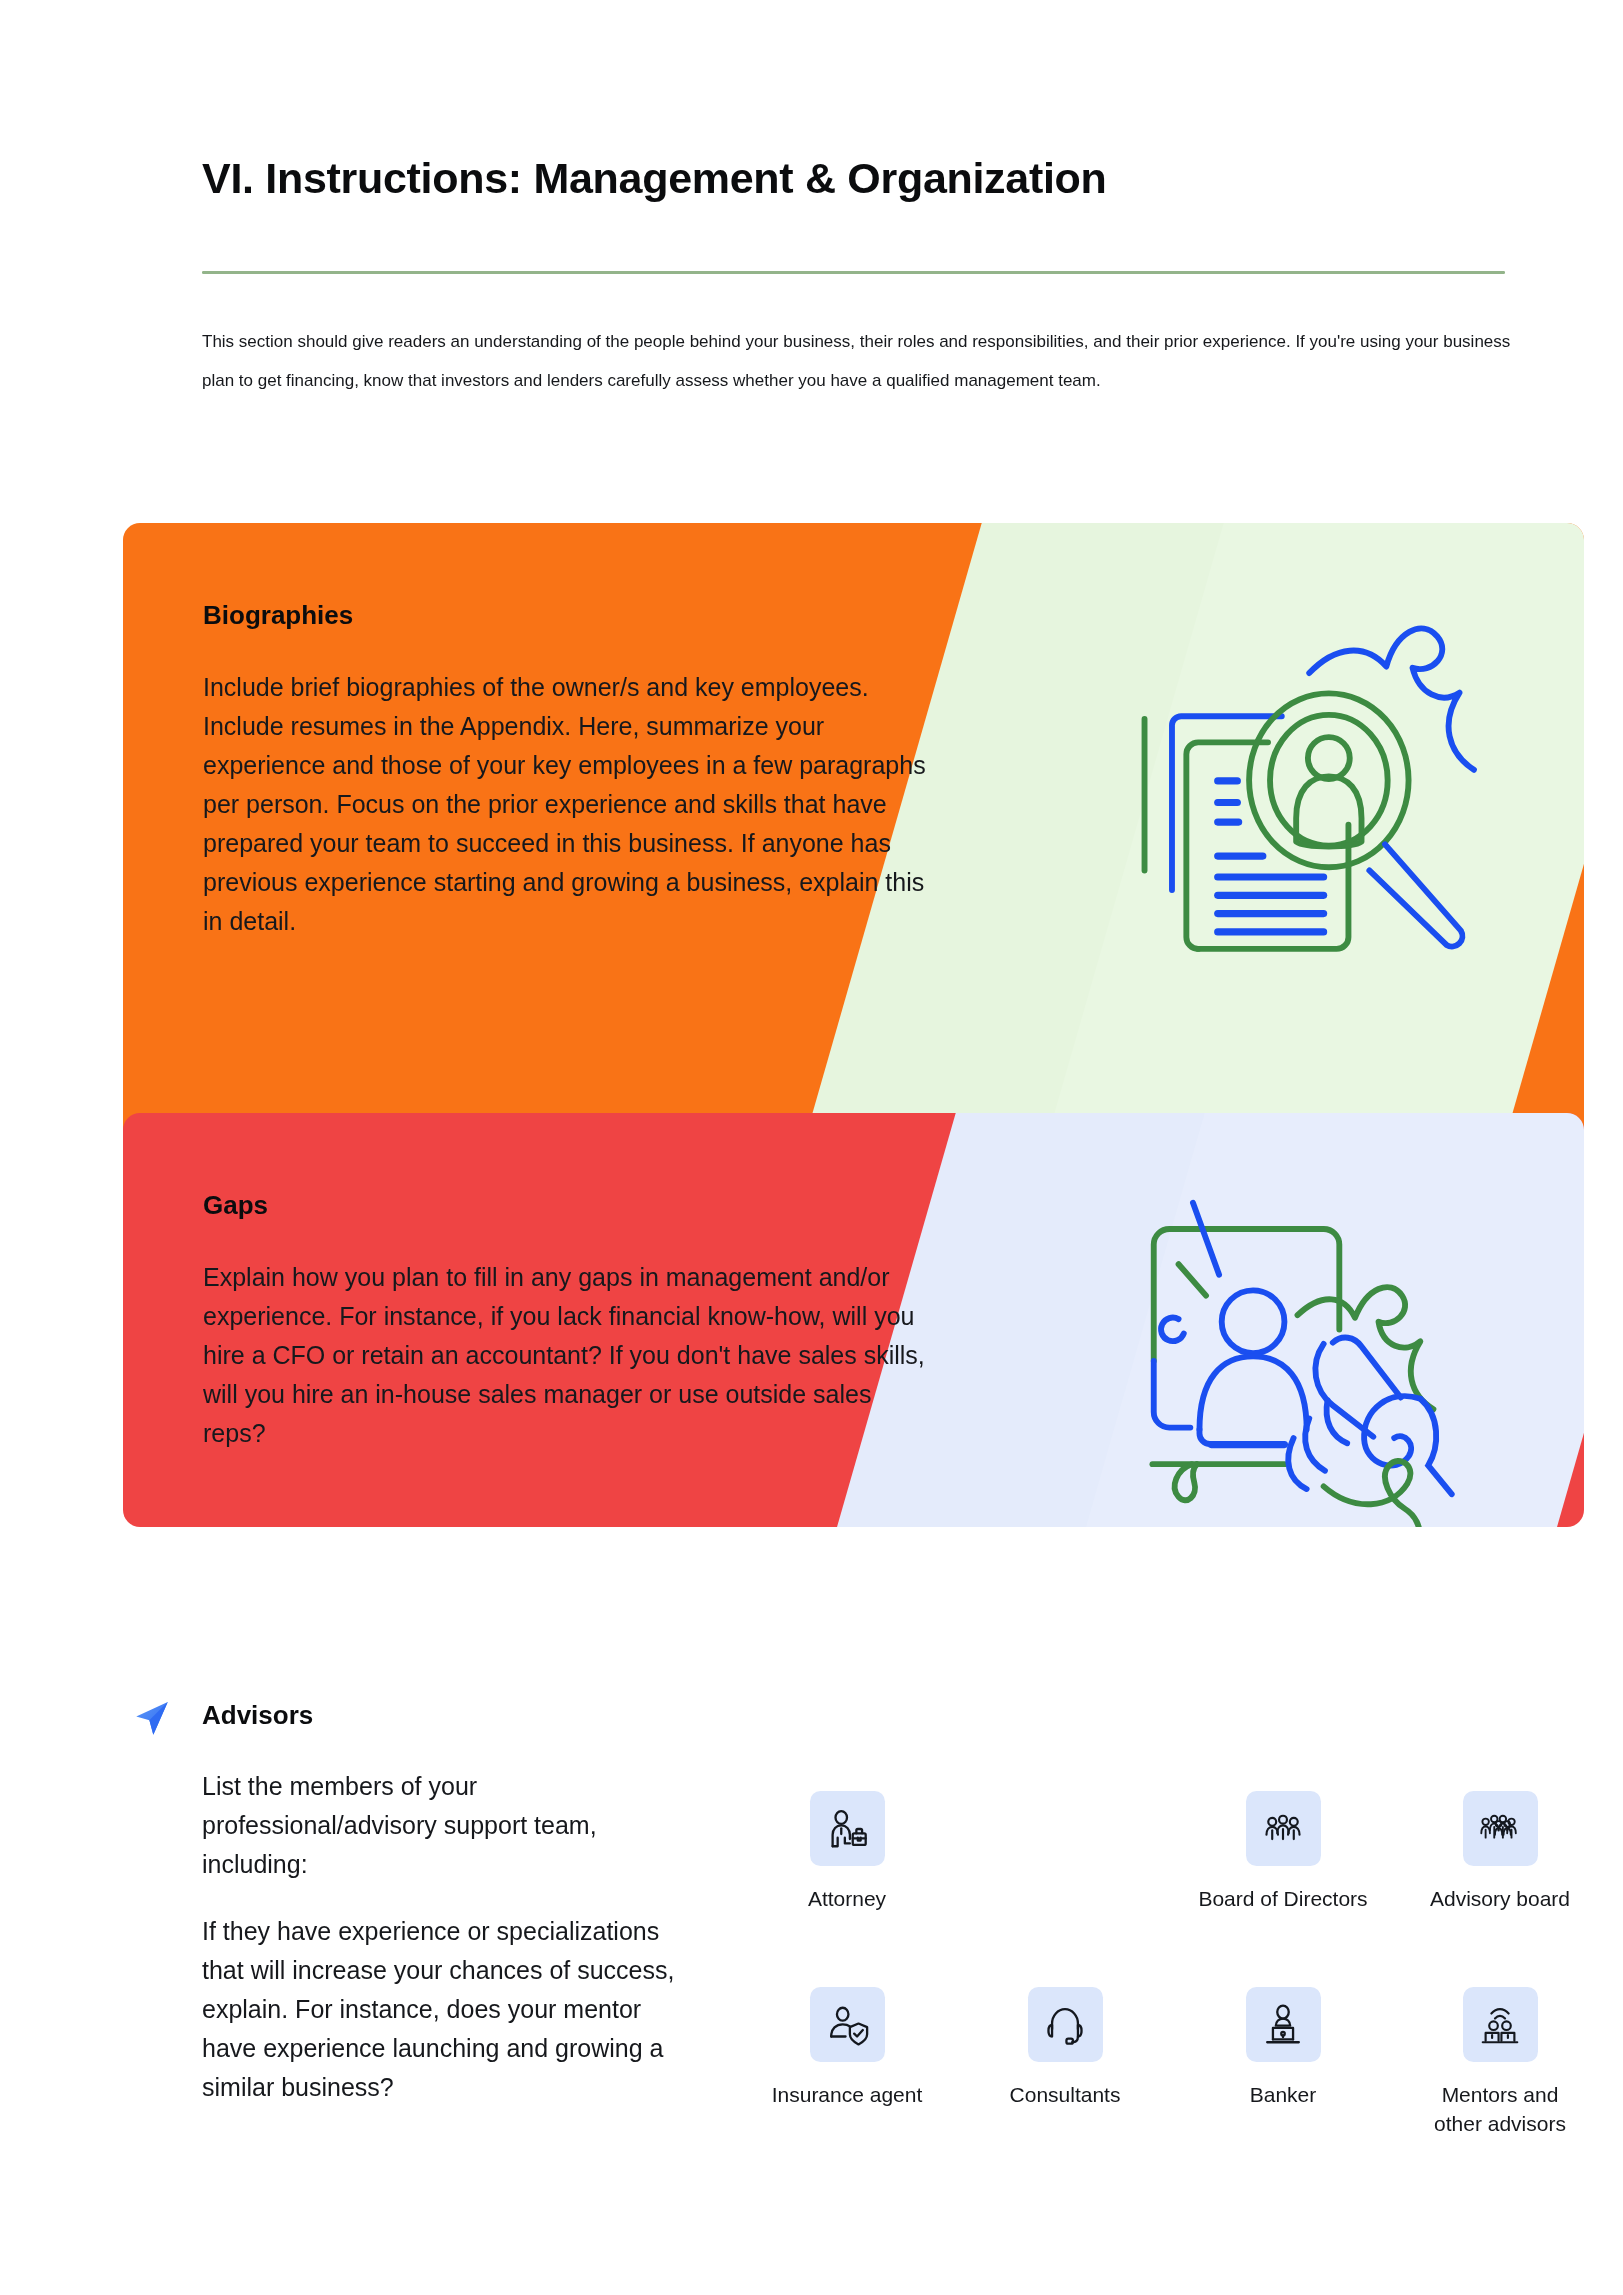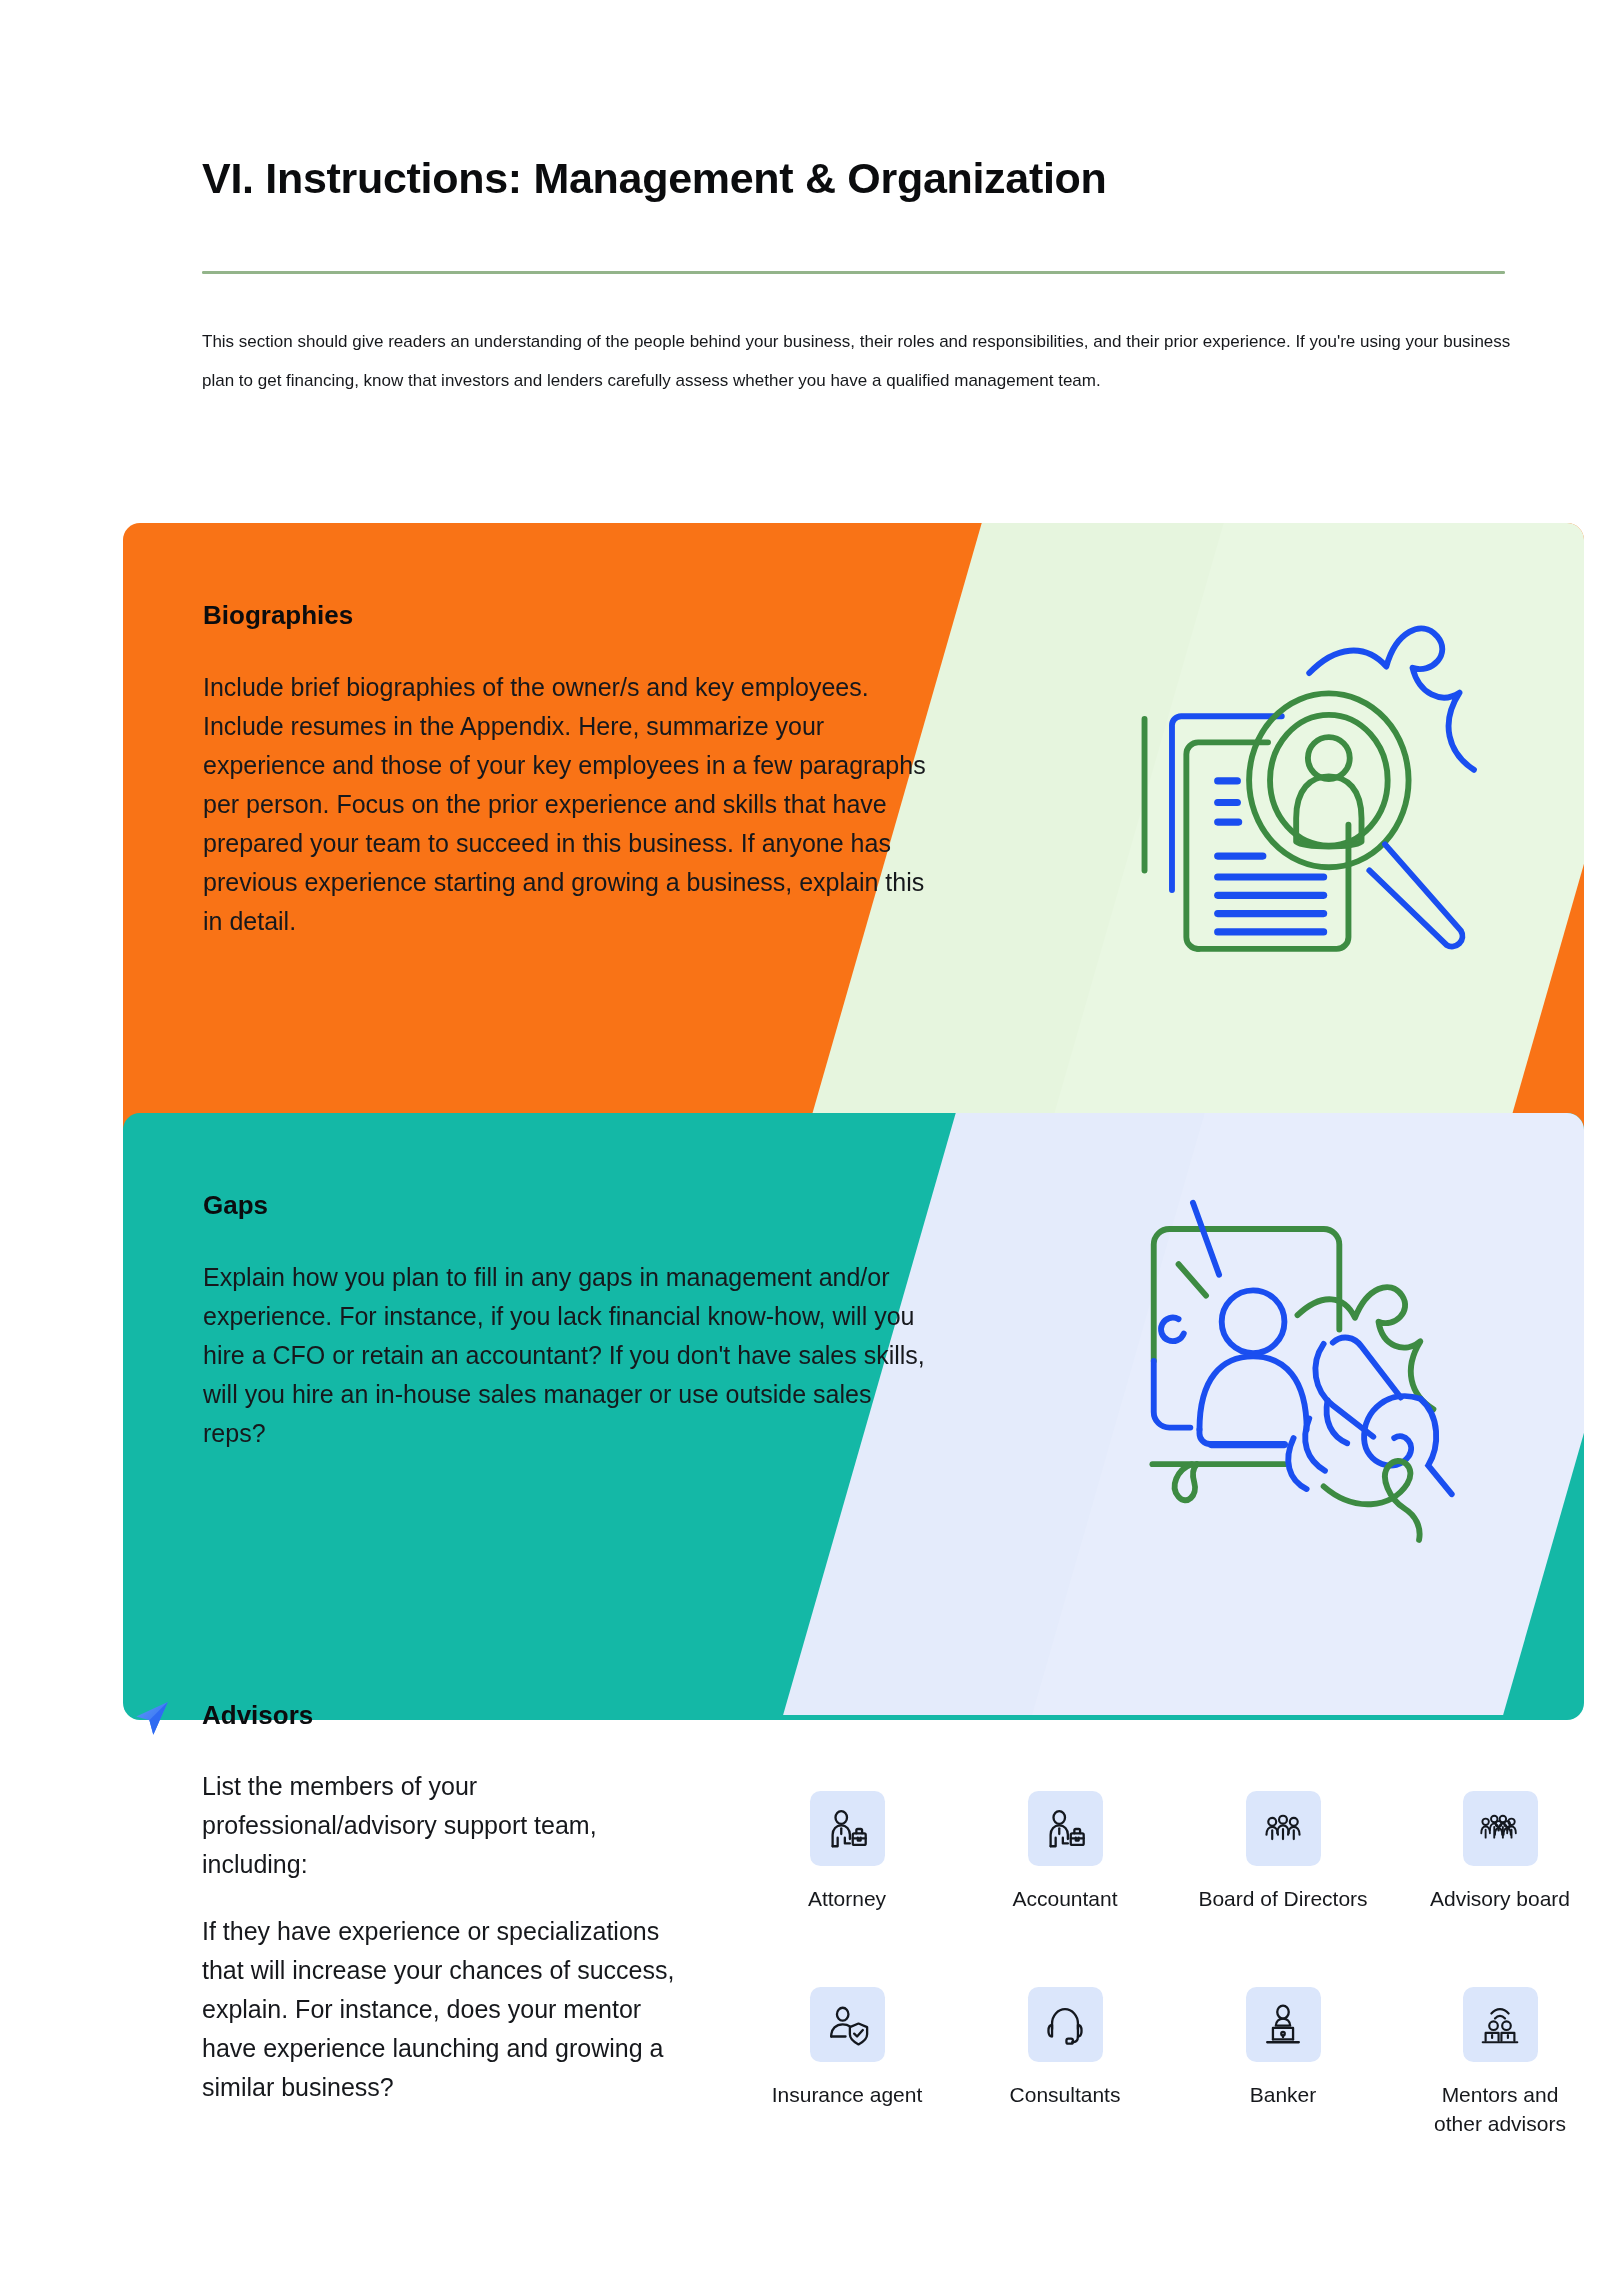--- a/index.html
+++ b/index.html
@@ -53,21 +53,21 @@
 
   
   .card {
     position: absolute;
     left: 80px;
     width: 1461px;
     border-radius: 17px;
     overflow: hidden;
   }
   .card.green  { top: 523px;  height: 636px; background: #f97316; }
-  .card.blue   { top: 1113px; height: 607px; background: #14b8a6; }
+  .card.blue   { top: 1113px; height: 414px; background: #ef4444; }
 
   
   .wm {
     position: absolute;
     top: -39px;
     height: 641px;
     pointer-events: none;
   }
   .card.green .wm-a {
     left: 778px; width: 301px;
@@ -305,36 +305,20 @@
             <path d="M24 31 L24 39"></path>
             <rect x="40" y="38" width="18" height="16" rx="2"></rect>
             <path d="M45 38 L45 34 a2 2 0 0 1 2 -2 l4 0 a2 2 0 0 1 2 2 l0 4"></path>
             <path d="M40 45 L58 45"></path>
             <path d="M47 44 L47 48 L51 48 L51 44"></path>
           </svg>
         </div>
         <div class="adv-label">Attorney</div>
       </div>
 
-      <div class="adv-cell c1">
-        <div class="adv-tile">
-          <svg viewBox="0 0 64 64" fill="none" stroke="#14181f" stroke-width="3.2" stroke-linecap="round" stroke-linejoin="round">
-            <ellipse cx="24" cy="16" rx="8" ry="9"></ellipse>
-            <path d="M12 56 L12 40 c0 -8 5 -13 12 -13 c7 0 12 5 12 13 l0 6"></path>
-            <path d="M12 56 L19 56 L19 44"></path>
-            <path d="M36 52 L29 52 L29 44"></path>
-            <path d="M24 31 L24 39"></path>
-            <rect x="40" y="38" width="18" height="16" rx="2"></rect>
-            <path d="M45 38 L45 34 a2 2 0 0 1 2 -2 l4 0 a2 2 0 0 1 2 2 l0 4"></path>
-            <path d="M40 45 L58 45"></path>
-            <path d="M47 44 L47 48 L51 48 L51 44"></path>
-          </svg>
-        </div>
-        <div class="adv-label">Accountant</div>
-      </div>
 
       <div class="adv-cell c2">
         <div class="adv-tile">
           <svg viewBox="0 0 64 64" fill="none" stroke="#14181f" stroke-width="3" stroke-linecap="round" stroke-linejoin="round">
             <circle cx="17" cy="22" r="5.5"></circle>
             <path d="M9 40 c0 -7 3.5 -11 8 -11 c4.5 0 8 4 8 11"></path>
             <path d="M17 34 L17 46"></path>
             <circle cx="32" cy="19" r="5.5"></circle>
             <path d="M24 38 c0 -7 3.5 -11 8 -11 c4.5 0 8 4 8 11"></path>
             <path d="M32 32 L32 46"></path>

